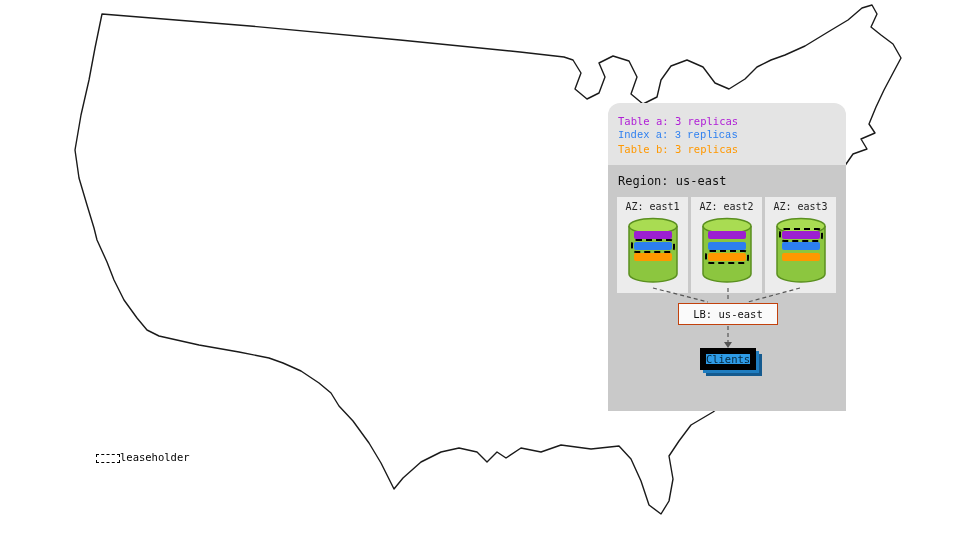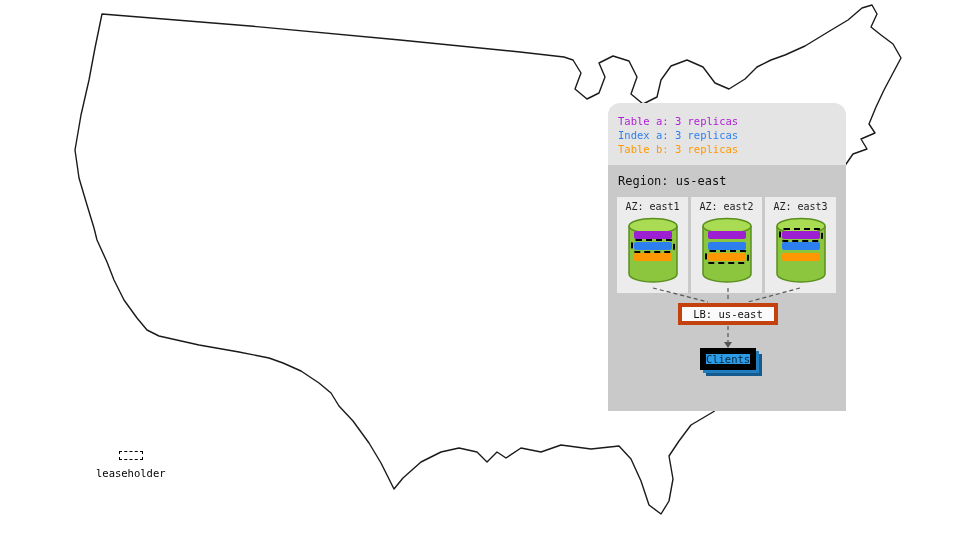--- a/index.html
+++ b/index.html
@@ -12,21 +12,21 @@
 
   
   .panel{
     position:absolute;left:608px;top:103px;width:238px;height:308px;
     background:#e4e4e4;
     border-radius:12px;
   }
   .legend{padding:11px 0 0 10px;}
   .legend-line{font-size:10.5px;line-height:14px;white-space:pre;}
   .legend-line.c-table-a{color:#b01fd6;}
-  .legend-line.c-index-a{color:#2d7ff0;}
+  .legend-line.c-index-a{color:#2d7ff0;font-family:Liberation Mono, monospace;}
   .legend-line.c-table-b{color:#ff9800;}
 
   .region{
     position:absolute;left:0;top:62px;width:238px;height:246px;
     background:#c9c9c9;
   }
   .region-label{padding:9px 0 0 10px;font-size:12px;color:#111;}
 
   .az-row{position:absolute;top:32px;left:9px;display:flex;gap:3px;}
   .az{width:71px;height:96px;background:#ececec;position:relative;}
@@ -37,34 +37,34 @@
   .bar{position:absolute;left:7px;width:38px;height:8px;border-radius:2px;}
   .bar.p{background:#9c1fd1;top:14px;}
   .bar.b{background:#2d7ff0;top:25px;}
   .bar.o{background:#ff9800;top:36px;}
   .bar.lease{outline:2px dashed #000;outline-offset:1px;}
 
   .connectors{position:absolute;left:0;top:0;pointer-events:none;}
 
   .lb-box{
     position:absolute;left:70px;top:138px;width:100px;height:22px;
-    background:#fafafa;border:4px solid #c2410c;box-sizing:border-box;
+    background:#fafafa;border:1px solid #c2410c;box-sizing:border-box;
     display:flex;align-items:center;justify-content:center;
     font-size:10.5px;color:#111;white-space:pre;
   }
   .clients-box{
     position:absolute;left:92px;top:183px;width:56px;height:22px;
     background:#2e9be6;border:6px solid #000000;box-sizing:border-box;
     box-shadow:3px 3px 0 0 #1f7dc0,6px 6px 0 0 #145a8f;
     display:flex;align-items:center;justify-content:center;
     font-size:10.5px;color:#06283d;
   }
 
   
-  .key{position:absolute;left:96px;top:451px;display:flex;align-items:center;gap:7px;flex-direction:column;}
+  .key{position:absolute;left:96px;top:451px;display:flex;align-items:flex-end;gap:0;}
   .key-swatch{width:24px;height:9px;border:1.5px dashed #000;background:transparent;box-sizing:border-box;}
   .key-label{font-size:10.5px;color:#000;}
 </style>
 </head>
 <body>
 
 <svg class="map-svg" width="960" height="540" viewBox="0 0 960 540">
   <path fill="none" stroke="#1a1a1a" stroke-width="1.4" stroke-linejoin="round" d="M102 14 L250 26 L400 40 L520 52 L564 57
        L573 60 L581 73 L575 89 L587 99 L599 93 L605 77 L599 63
        L613 56 L629 61 L637 77 L631 94 L643 104 L657 97 L661 80

